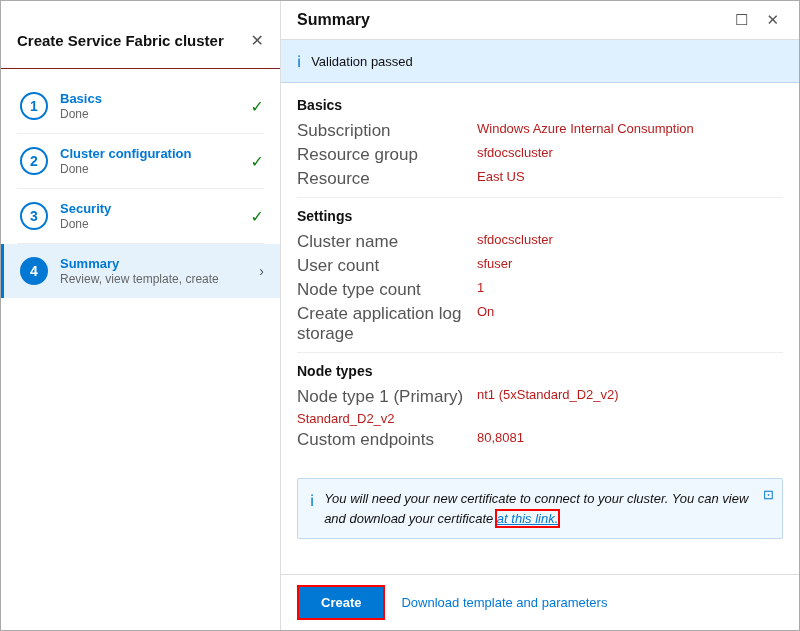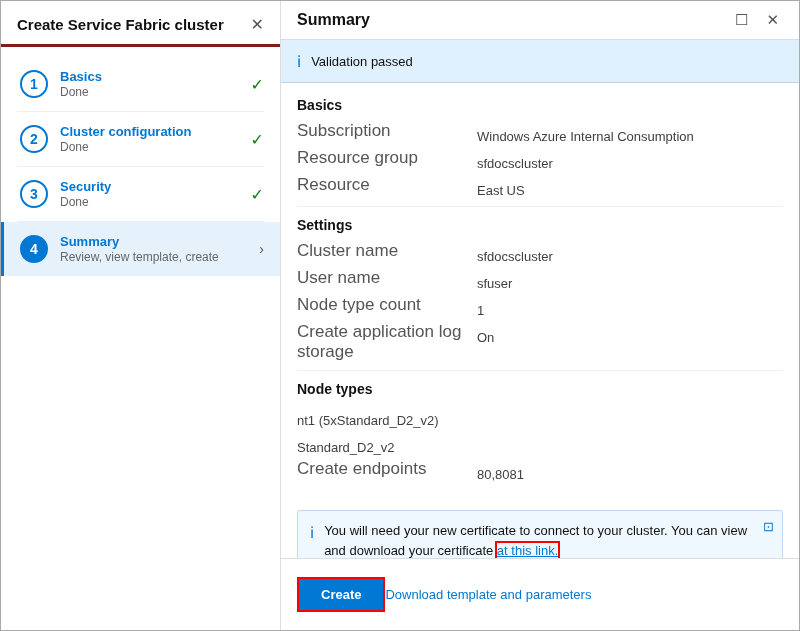--- a/index.html
+++ b/index.html
@@ -1,20 +1,20 @@
 <!DOCTYPE html>
 <html><head>
   <meta charset="utf-8">
   <style>
     * { box-sizing: border-box; margin: 0; padding: 0; font-family: 'Segoe UI', Arial, sans-serif; font-size: 13px; }
     body { background: #f0f0f0; display: flex; justify-content: center; align-items: center; width: 800px; height: 631px; overflow: hidden; }
     .dialog { display: flex; width: 800px; height: 631px; background: #fff; border: 1px solid #aaa; box-shadow: 0 4px 24px rgba(0,0,0,0.18); }
     
     .left-panel { width: 280px; min-width: 280px; background: #fff; border-right: 1px solid #ddd; display: flex; flex-direction: column; }
-    .left-header { display: flex; align-items: center; justify-content: space-between; padding: 14px 16px 10px 16px; border-bottom: 3px solid #7f1d1d; }
+    .left-header { display: flex; align-items: center; justify-content: space-between; padding: 14px 16px 18px 16px; border-bottom: 1px solid #7f1d1d; margin-top: 16px; }
     .left-header-title { font-size: 15px; font-weight: 600; color: #111; }
     .left-header-close { font-size: 16px; color: #555; cursor: pointer; background: none; border: none; }
     .steps { padding: 10px 0; flex: 1; }
     .step-item { display: flex; align-items: center; padding: 12px 16px; cursor: pointer; position: relative; border-left: 3px solid transparent; }
     .step-item.active { background: #e6f2fb; border-left: 3px solid #0078d4; }
     .step-num { width: 28px; height: 28px; border-radius: 50%; display: flex; align-items: center; justify-content: center; font-size: 14px; font-weight: 600; color: #0078d4; border: 2px solid #0078d4; min-width: 28px; }
     .step-item.active .step-num { background: #0078d4; color: #fff; border-color: #0078d4; }
     .step-content { margin-left: 12px; flex: 1; }
     .step-title { font-size: 13px; color: #0078d4; font-weight: 600; }
     .step-item.active .step-title { color: #0078d4; }
@@ -32,30 +32,30 @@
     
     .validation-banner { background: #dff0ff; border-bottom: 1px solid #bcd6f0; display: flex; align-items: center; padding: 10px 16px; gap: 10px; }
     .info-icon { color: #0078d4; font-size: 16px; }
     .validation-text { font-size: 13px; color: #111; }
     
     .summary-body { padding: 14px 16px; }
     .section-title { font-size: 14px; font-weight: 600; color: #111; margin-bottom: 8px; margin-top: 10px; }
     .section-title:first-child { margin-top: 0; }
     .field-row { display: flex; margin-bottom: 4px; align-items: flex-start; }
     .field-label { width: 180px; min-width: 180px; color: #555; font-size: 17px; }
-    .field-value { color: #404040; font-size: 13px; flex: 1; margin-top: 8px; }
+    .field-value { color: #b91c1c; font-size: 13px; flex: 1; }
     .separator-line { height: 1px; background: #eee; margin: 8px 0; }
     
     .info-notice { background: #f0f8ff; border: 1px solid #c0d8f0; margin: 10px 16px 6px 16px; display: flex; align-items: flex-start; padding: 10px 12px; gap: 10px; border-radius: 2px; position: relative; }
-    .info-notice-text { font-size: 13px; color: #111; flex: 1; line-height: 1.5; }
+    .info-notice-text { font-size: 13px; color: #111; flex: 1; line-height: 1.5; font-style: italic; }
     .link-text { color: #0078d4; text-decoration: underline; cursor: pointer; }
     .link-text.highlighted { outline: 2px solid red; }
     .external-icon { color: #0078d4; font-size: 13px; position: absolute; right: 8px; top: 8px; cursor: pointer; }
     
-    .right-footer { border-top: 1px solid #ddd; padding: 18px 16px; display: flex; align-items: center; }
+    .right-footer { border-top: 1px solid #ddd; padding: 10px 16px; display: flex; align-items: center; gap: 16px; }
     .create-btn { background: #0078d4; color: #fff; border: none; padding: 8px 22px; font-size: 13px; font-weight: 600; cursor: pointer; border: 2px solid red; }
     .template-link { color: #0078d4; text-decoration: none; font-size: 13px; cursor: pointer; }
   </style>
 </head>
 <body>
 
 <div class="dialog">
 
   <div class="left-panel">
     <div class="left-header">
@@ -136,42 +136,43 @@
           <span class="field-value">East US</span>
         </div>
 
         <div class="separator-line"></div>
         <div class="section-title">Settings</div>
         <div class="field-row">
           <span class="field-label">Cluster name</span>
           <span class="field-value">sfdocscluster</span>
         </div>
         <div class="field-row">
-          <span class="field-label">User name</span>
+          <span class="field-label">User count</span>
           <span class="field-value">sfuser</span>
         </div>
         <div class="field-row">
           <span class="field-label">Node type count</span>
           <span class="field-value">1</span>
         </div>
         <div class="field-row">
           <span class="field-label">Create application log storage</span>
           <span class="field-value">On</span>
         </div>
 
         <div class="separator-line"></div>
         <div class="section-title">Node types</div>
         <div class="field-row">
+          <span class="field-label">Node type 1 (Primary)</span>
           <span class="field-value">nt1 (5xStandard_D2_v2)</span>
         </div>
         <div class="field-row">
           <span class="field-value">Standard_D2_v2</span>
         </div>
         <div class="field-row">
-          <span class="field-label">Create endpoints</span>
+          <span class="field-label">Custom endpoints</span>
           <span class="field-value">80,8081</span>
         </div>
       </div>
 
       <div class="info-notice">
         <span class="info-icon">ℹ</span>
         <span class="info-notice-text">
           <span>You will need your new certificate to connect to your cluster. You can view and download your certificate </span><a class="link-text highlighted">at this link.</a>
         </span>
         <span class="external-icon">⊡</span>

